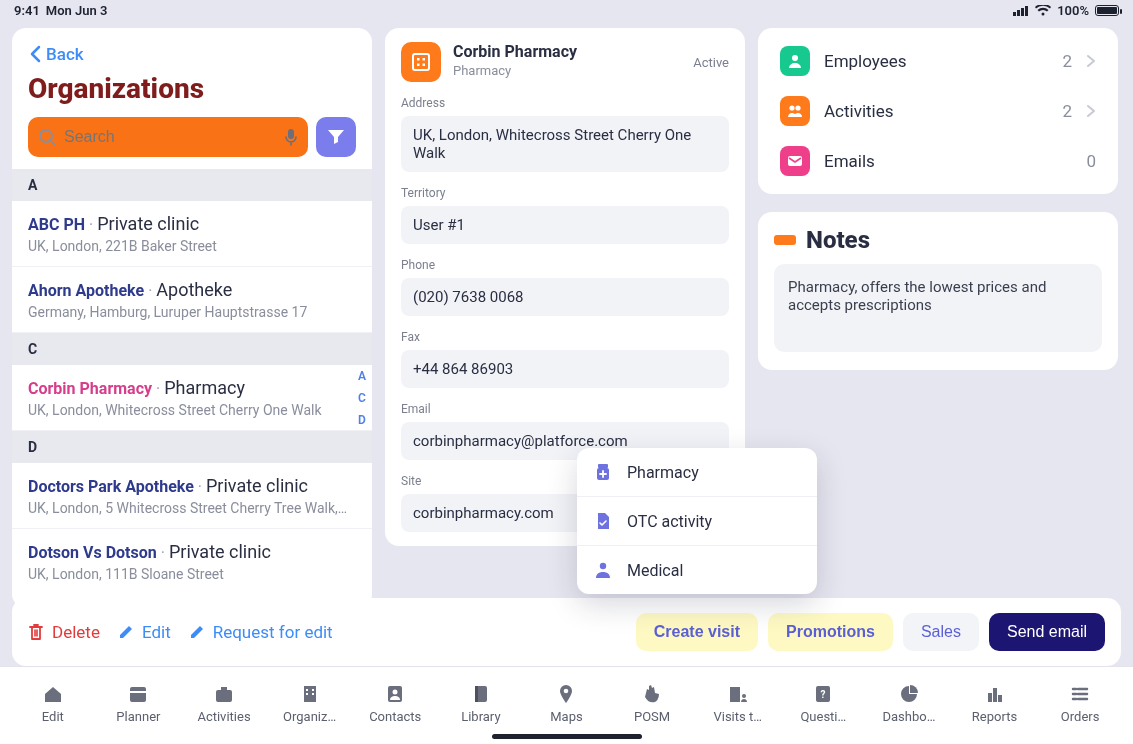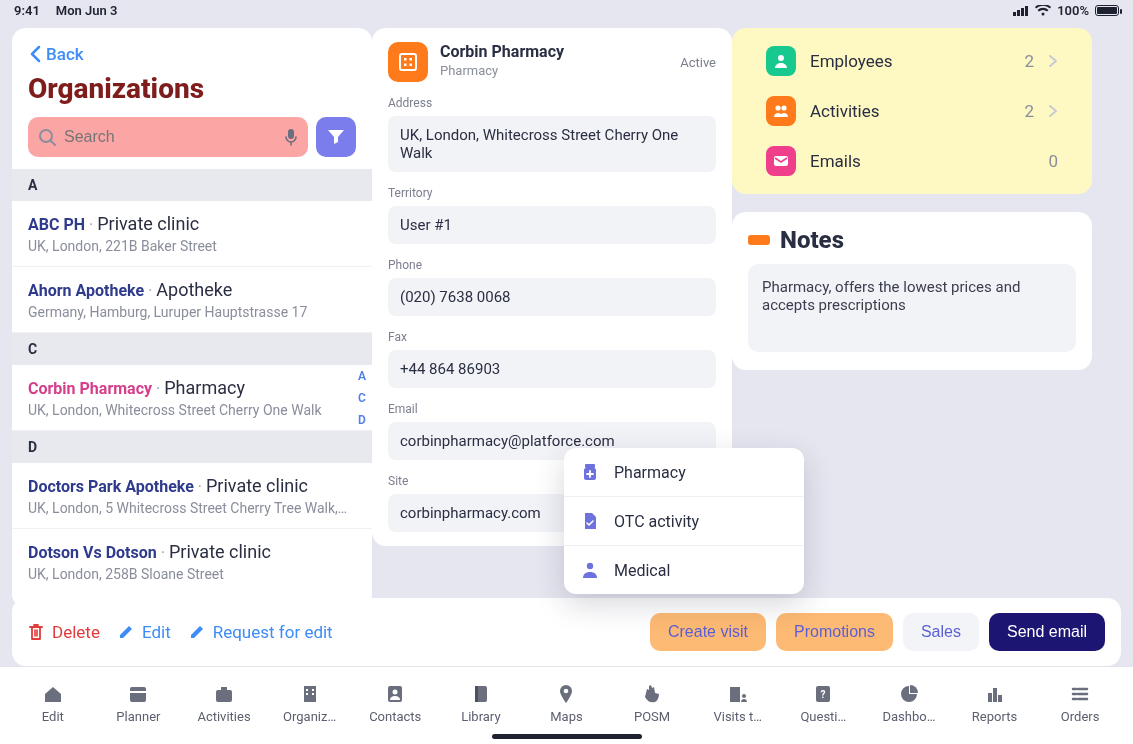--- a/index.html
+++ b/index.html
@@ -17,31 +17,32 @@
   .status-bar {
     height: 20px;
     display: flex;
     align-items: center;
     justify-content: space-between;
     padding: 0 14px;
     font-size: 13px;
     font-weight: 600;
     color: #1E2230;
   }
-  .status-left { display:flex; gap:16px; align-items:center;}
+  .status-left { display:flex; gap:6px; align-items:center;}
   .status-right { display:flex; gap:6px; align-items:center;}
   .battery {
     width: 24px; height: 11px; border:1.5px solid #1E2230; border-radius:3px; position:relative;
   }
   .battery::after { content:""; position:absolute; right:-4px; top:3px; width:2px; height:5px; background:#1E2230; border-radius:1px;}
   .battery .fill { position:absolute; inset:1px; background:#1E2230; border-radius:1px;}
 
   
   .columns {
     display: flex;
+    gap: 13px;
     padding: 8px 12px 0 12px;
   }
   .panel-left {
     width: 360px; height: 580px;
     background: #fff;
     border-radius: 14px;
     padding: 16px 0 0 0;
     overflow: hidden;
     position: relative;
   }
@@ -54,31 +55,31 @@
     overflow: visible;
     position: relative;
   }
   .panel-right {
     width: 360px;
     display:flex;
     flex-direction:column;
     gap: 18px;
   }
   .card {
-    background: #fef9c3;
+    background: #ffffff;
     border-radius: 14px;
-    padding: 8px 16px;
+    padding: 8px 4px;
   }
 
   
   .back-link { display:flex; align-items:center; gap:4px; color:#3D8CF7; font-size:17px; font-weight:500; padding:0 16px; cursor:pointer;}
   .page-title { font-size:28px; font-weight:800; color:#7f1d1d; padding: 8px 16px 12px 16px;}
   .search-row { display:flex; gap:8px; padding: 0 16px 12px 16px; align-items:center;}
   .search-box {
-    flex:1; height:40px; background:#fca5a5; border-radius:10px;
+    flex:1; height:40px; background:#f97316; border-radius:10px;
     display:flex; align-items:center; padding:0 10px; gap:8px; color:#8A8E9C;
   }
   .search-box input { flex:1; border:none; background:transparent; font-size:16px; color:#333; outline:none;}
   .filter-btn {
     width:40px; height:40px; background:#7A7DEB; border-radius:10px;
     display:flex; align-items:center; justify-content:center; cursor:pointer;
   }
 
   .section-header {
     background:#E8E9EF; padding:8px 16px; font-weight:700; font-size:14px; color:#2A2E42;
@@ -165,21 +166,21 @@
     display:flex; align-items:center; padding:0 16px; gap:16px;
   }
   .action-left { display:flex; align-items:center; gap:18px;}
   .act { display:flex; align-items:center; gap:8px; font-size:17px; cursor:pointer; }
   .act.delete { color:#E23B3B;}
   .act.edit, .act.req { color:#3D8CF7;}
   .action-right { margin-left:auto; display:flex; gap:10px; }
   .btn {
     padding:10px 18px; border-radius:10px; font-size:16px; font-weight:500; cursor:pointer; border:none;
   }
-  .btn.light { background:#fdba74; color:#5A5FD6;}
+  .btn.light { background:#fef9c3; color:#5A5FD6;font-weight:bold;}
   .btn.light2 { background:#F3F4F7; color:#5A5FD6;}
   .btn.primary { background:#1D1572; color:#fff;}
 
   
   .tabbar {
     position:absolute; left:0; right:0; bottom:0; height:78px;
     background:#fff; border-top:1px solid #E3E4EB;
     display:flex; align-items:center; justify-content:space-around;
     padding: 4px 10px 8px 10px;
   }
@@ -277,21 +278,21 @@
         <div class="org-addr">UK, London, Whitecross Street Cherry One Walk</div>
       </div>
 
       <div class="section-header">D</div>
       <div class="org-item">
         <span class="org-name">Doctors Park Apotheke</span><span class="dot">·</span><span class="org-type">Private clinic</span>
         <div class="org-addr">UK, London, 5 Whitecross Street Cherry Tree Walk,…</div>
       </div>
       <div class="org-item">
         <span class="org-name">Dotson Vs Dotson</span><span class="dot">·</span><span class="org-type">Private clinic</span>
-        <div class="org-addr">UK, London, 258B Sloane Street</div>
+        <div class="org-addr">UK, London, 111B Sloane Street</div>
       </div>
     </div>
   </div>
 
   <div class="panel-mid">
     <div class="org-header">
       <div class="org-icon">
         <svg width="22" height="22" viewBox="0 0 22 22">
             <rect x="3" y="3" width="16" height="16" rx="2" fill="none" stroke="#fff" stroke-width="2"></rect>
             <rect x="7" y="7" width="2.5" height="2.5" fill="#fff"></rect>

